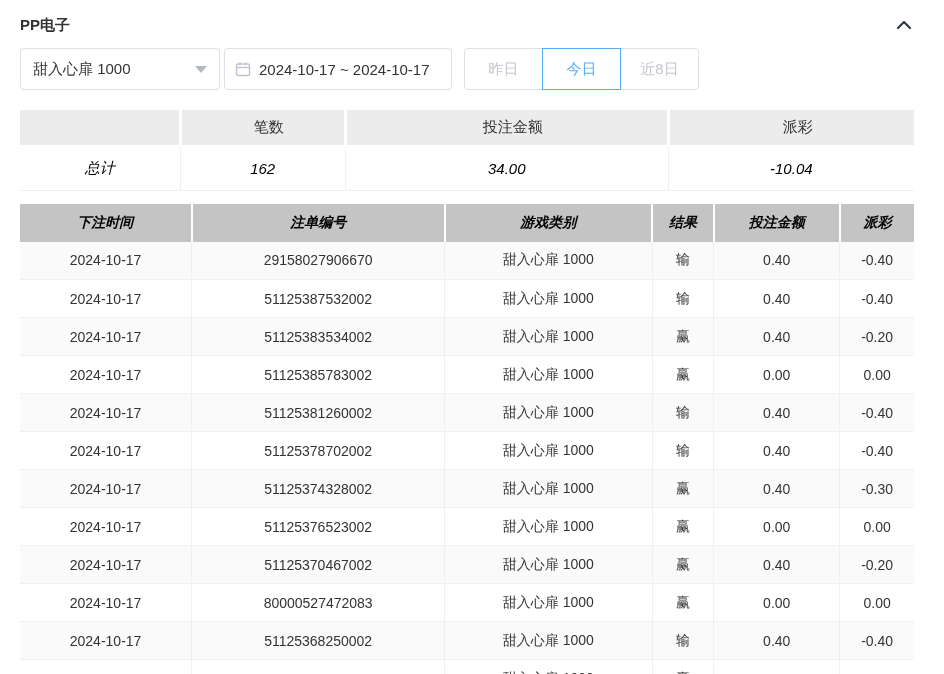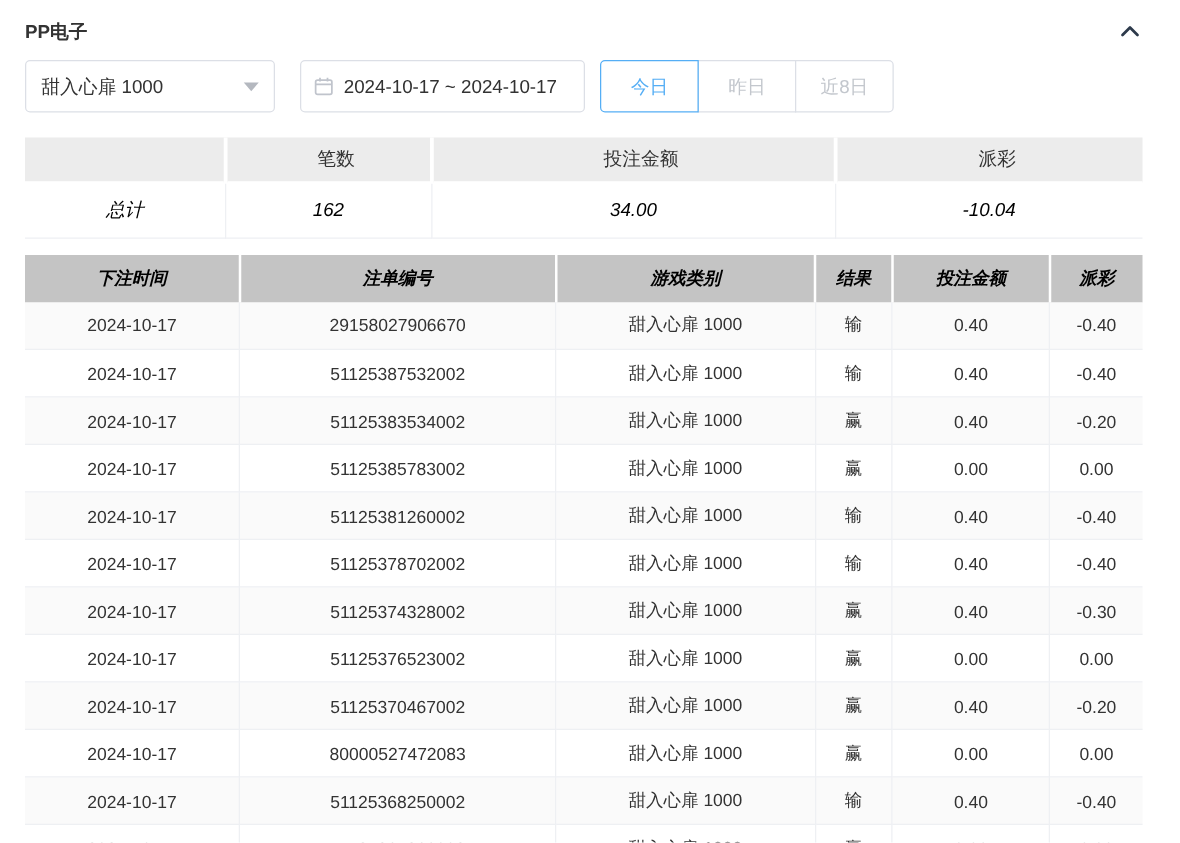--- a/index.html
+++ b/index.html
@@ -21,21 +21,21 @@
   .panel-title{font-size:15px;font-weight:bold;color:#333;text-align:right;}
   .collapse-btn{background:none;border:none;cursor:pointer;display:flex;align-items:center;padding:2px;}
 
   
   .filters{display:flex;align-items:center;margin-top:10px;height:42px;}
   .select-box{width:200px;height:42px;border:1px solid var(--border);border-radius:4px;
     display:flex;align-items:center;justify-content:space-between;padding:0 12px;background:#fff;cursor:pointer;}
   .select-box .val{font-size:15px;color:#333;}
   .caret{width:0;height:0;border-left:6px solid transparent;border-right:6px solid transparent;
     border-top:7px solid #b4b8bf;}
-  .date-box{margin-left:20px;width:228px;height:42px;border:1px solid var(--border);border-radius:4px;
+  .date-box{margin-left:4px;width:228px;height:42px;border:1px solid var(--border);border-radius:4px;
     display:flex;align-items:center;padding:0 10px;background:#fff;cursor:pointer;}
   .date-box .val{font-size:15px;color:#333;margin-left:8px;white-space:nowrap;}
   .seg-group{display:flex;margin-left:12px;height:42px;}
   .seg-btn{min-width:79px;height:42px;background:#fff;border:1px solid var(--border);
     font-size:15px;color:#c3c7cd;cursor:pointer;margin-left:-1px;
     font-family:"Liberation Sans","DejaVu Sans",sans-serif;}
   .seg-btn:first-child{border-radius:4px 0 0 4px;margin-left:0;}
   .seg-btn:last-child{border-radius:0 4px 4px 0;}
   .seg-btn.active{border:1px solid var(--accent);color:var(--accent);position:relative;z-index:2;}
   .search-btn{margin-left:8px;width:80px;height:42px;background:var(--accent);color:#fff;
@@ -94,22 +94,22 @@
         <svg width="16" height="16" viewBox="0 0 16 16" fill="none" stroke="#c0c4cc" stroke-width="1.4">
           <rect x="1.5" y="3" width="13" height="11.5" rx="1.5"></rect>
           <line x1="1.5" y1="6.5" x2="14.5" y2="6.5"></line>
           <line x1="5" y1="1.2" x2="5" y2="4.2"></line>
           <line x1="11" y1="1.2" x2="11" y2="4.2"></line>
         </svg>
       </span>
       <span class="val">2024-10-17 ~ 2024-10-17</span>
     </div>
     <div class="seg-group">
+        <button class="seg-btn">昨日</button>
         <button class="seg-btn active">今日</button>
-        <button class="seg-btn">昨日</button>
         <button class="seg-btn">近8日</button>
       </div>
   </div>
 
   <table class="summary">
     <colgroup>
         <col style="width:17.9%">
         <col style="width:18.5%">
         <col style="width:36.1%">
         <col style="width:27.5%">

